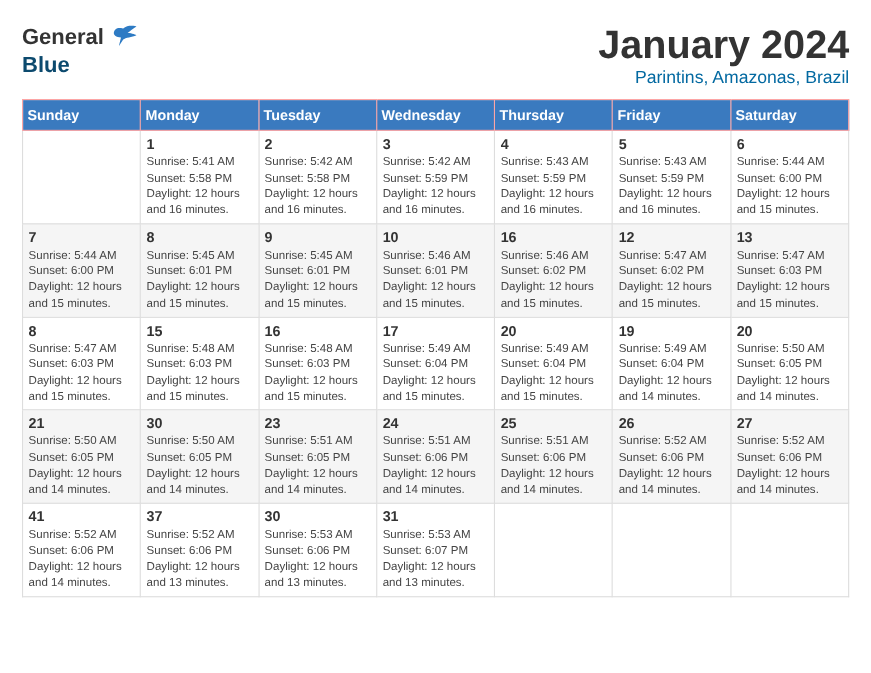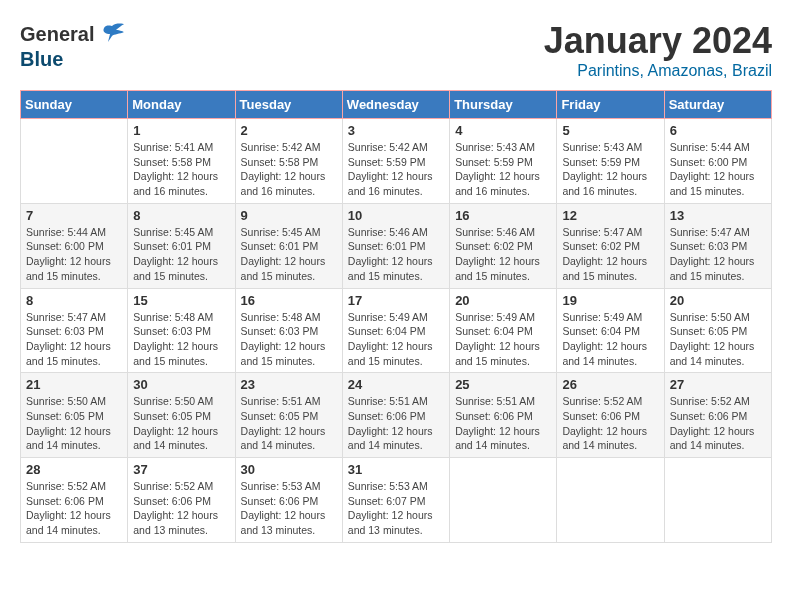--- a/index.html
+++ b/index.html
@@ -345,21 +345,21 @@
         <span class="day-number">27</span>
         <div class="day-info">
           <div>Sunrise: 5:52 AM</div>
           <div>Sunset: 6:06 PM</div>
           <div>Daylight: 12 hours and 14 minutes.</div>
         </div>
       </td>
       </tr>
       <tr>
         <td>
-        <span class="day-number">28</span>
+        <span class="day-number">41</span>
         <div class="day-info">
           <div>Sunrise: 5:52 AM</div>
           <div>Sunset: 6:06 PM</div>
           <div>Daylight: 12 hours and 14 minutes.</div>
         </div>
       </td>
         <td>
         <span class="day-number">37</span>
         <div class="day-info">
           <div>Sunrise: 5:52 AM</div>

